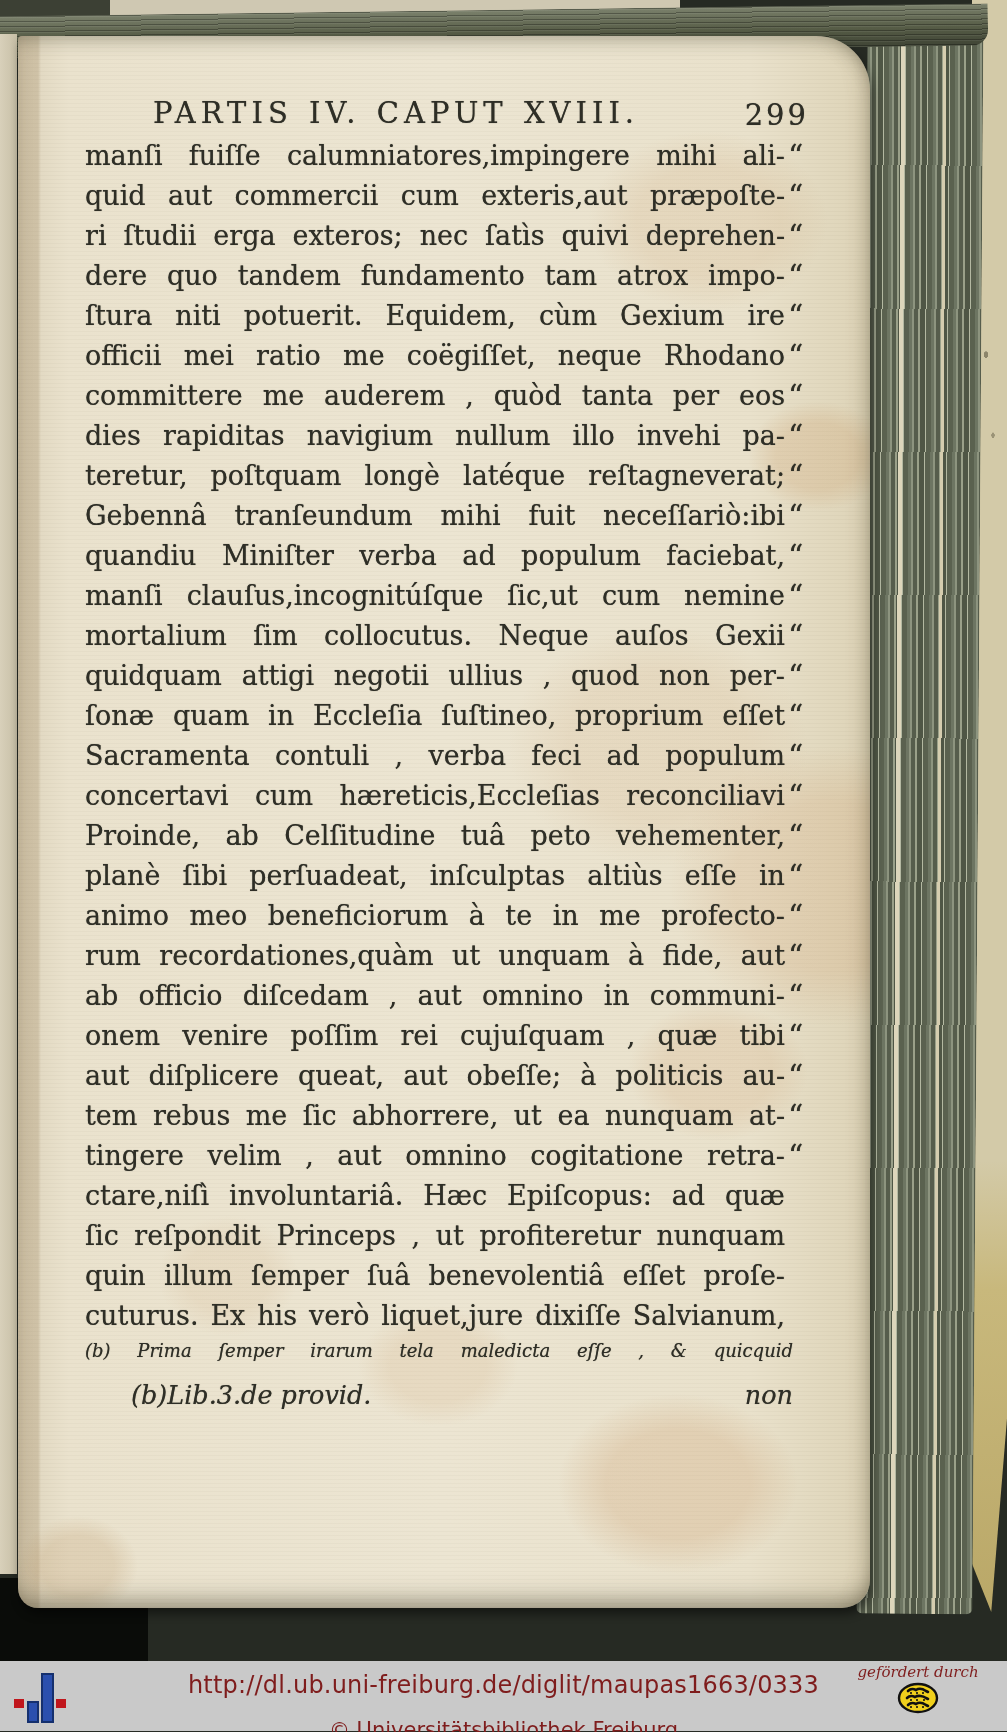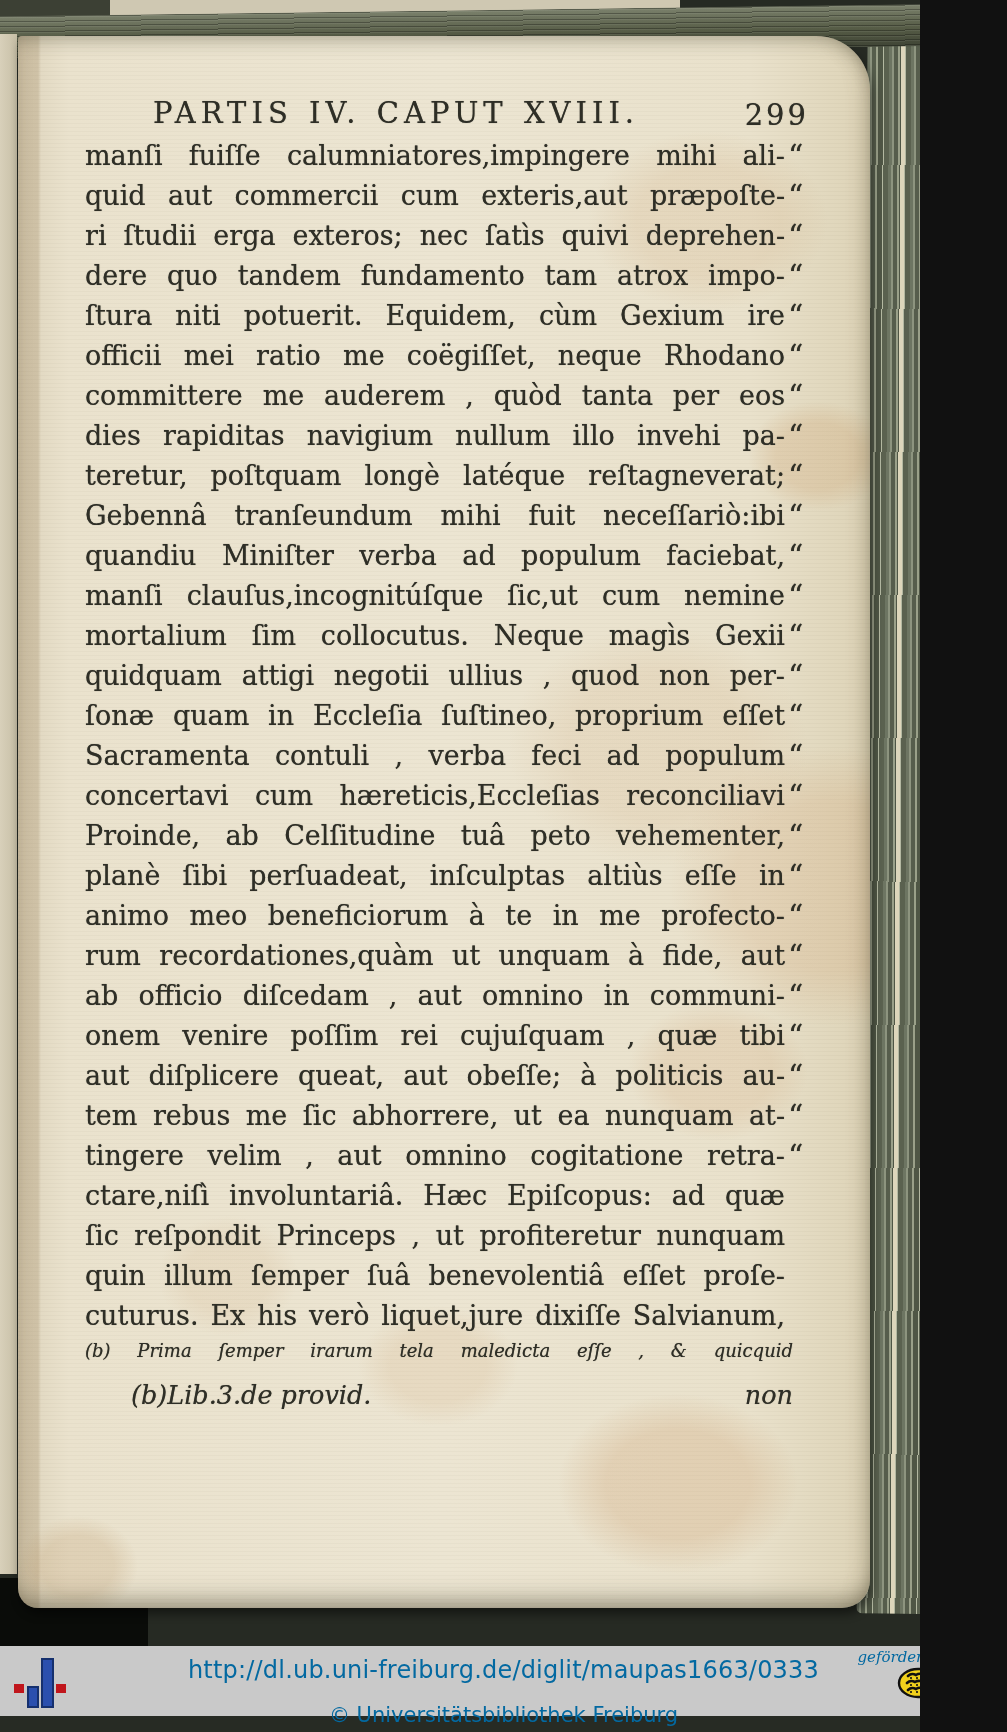--- a/index.html
+++ b/index.html
@@ -1,18 +1,18 @@
 <!DOCTYPE html>
 <html><head>
 <meta charset="utf-8">
 <style>
   * { margin:0; padding:0; box-sizing:border-box; }
   html,body { background:#111; }
   .scene {
-    position:relative; width:920px; height:1732px; overflow:hidden;
+    position:relative; width:1007px; height:1732px; overflow:hidden;
     background:#272b24; font-family:"DejaVu Serif", serif;
   }
   
   .photo { position:absolute; left:0; top:0; width:1007px; height:1662px;
     background:
       radial-gradient(3px 3px at 62% 92%, rgba(160,170,150,.25) 0 40%, transparent 60%),
       radial-gradient(2px 2px at 35% 95%, rgba(160,170,150,.2) 0 40%, transparent 60%),
       radial-gradient(2px 2px at 82% 94%, rgba(160,170,150,.2) 0 40%, transparent 60%),
       #262a23; }
   .black-corner { position:absolute; left:0; top:1578px; width:148px; height:84px; background:#0a0c09; }
@@ -65,22 +65,22 @@
   .body-lines { position:absolute; left:0; top:44px; width:724px; }
   .tline { position:relative; height:40px; font-size:27px; }
   .tline .ltext { display:block; width:700px; white-space:nowrap; text-align:justify; text-align-last:justify; }
   .tline .mq { position:absolute; left:703px; top:-2px; font-size:30px; letter-spacing:-2px; }
   .fn-italic { width:708px; height:40px; font-size:18px; font-style:italic; white-space:nowrap;
     text-align:justify; text-align-last:justify; }
   .fn-row { display:flex; justify-content:space-between; width:708px; height:40px;
     font-size:25.5px; font-style:italic;gap:36px; }
   .fn-row .ref { margin-left:46px; }
   
-  .footer { position:absolute; left:0; bottom:16px; width:1007px; height:70px; background:#c9c9c9;
-    font-family:"DejaVu Sans", sans-serif; color:#0369a1; }
+  .footer { position:absolute; left:0; bottom:1px; width:1007px; height:70px; background:#c9c9c9;
+    font-family:"DejaVu Sans", sans-serif; color:#7f1d1d; }
   .ub-logo { position:absolute; left:12px; top:8px; width:70px; height:56px; }
   .ub-logo .sq { position:absolute; width:10px; height:9px; background:#c0161c; }
   .ub-logo .sq.l { left:2px; top:30px; }
   .ub-logo .sq.r { left:44px; top:30px; }
   .ub-logo .bar { position:absolute; background:#2a4fae; border:2px solid #15306e; }
   .ub-logo .bar.m { left:15px; top:32px; width:12px; height:22px; }
   .ub-logo .bar.t { left:29px; top:4px;  width:13px; height:50px; }
   .center-text { position:absolute; left:0; top:0; width:1007px; height:70px; text-align:center; }
   .center-text .url { margin-top:10px; font-size:24px; letter-spacing:.2px; }
   .center-text .copyright { margin-top:19px; font-size:21px; }
@@ -152,21 +152,21 @@
             </div>
             <div class="tline">
               <span class="ltext">quandiu Miniſter  verba ad populum faciebat,</span>
               <span class="mq">“</span>
             </div>
             <div class="tline">
               <span class="ltext">manſi clauſus,incognitúſque ſic,ut cum nemine</span>
               <span class="mq">“</span>
             </div>
             <div class="tline">
-              <span class="ltext">mortalium ſim collocutus.  Neque magìs Gexii</span>
+              <span class="ltext">mortalium ſim collocutus.  Neque auſos Gexii</span>
               <span class="mq">“</span>
             </div>
             <div class="tline">
               <span class="ltext">quidquam attigi negotii ullius ,  quod non per-</span>
               <span class="mq">“</span>
             </div>
             <div class="tline">
               <span class="ltext">ſonæ quam in Eccleſia ſuſtineo, proprium eſſet</span>
               <span class="mq">“</span>
             </div>

